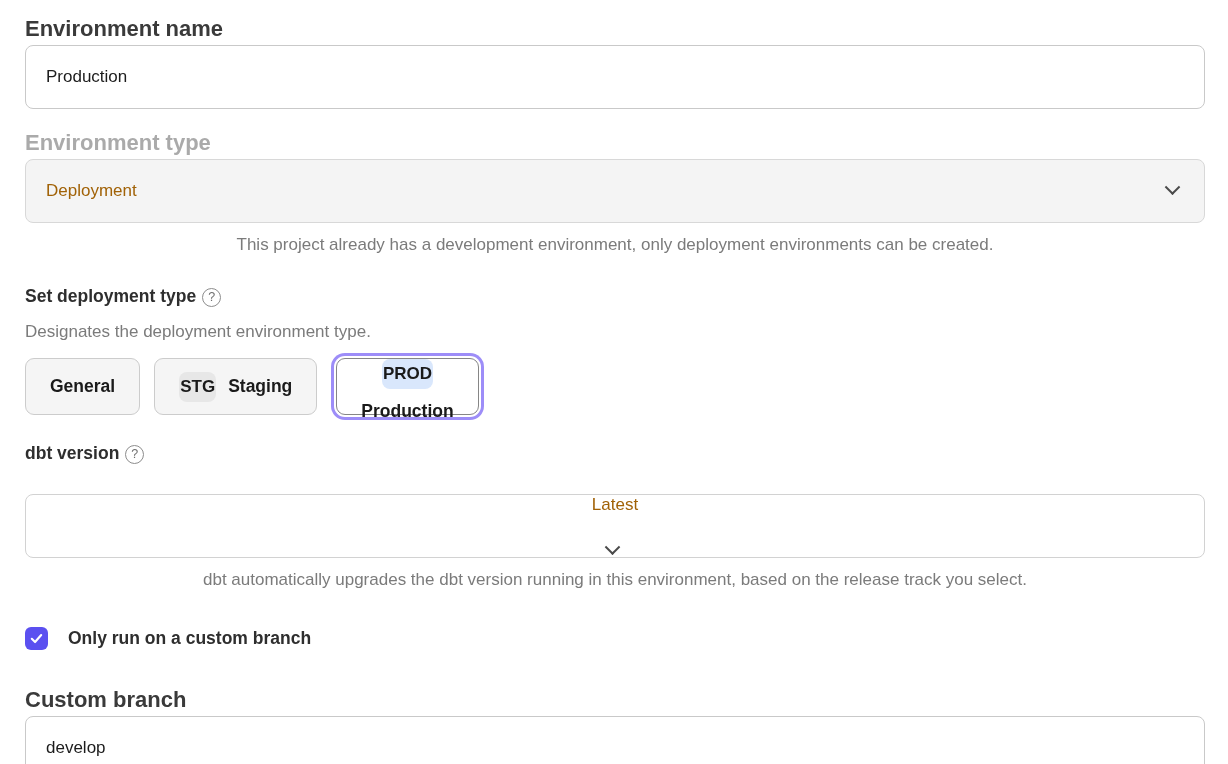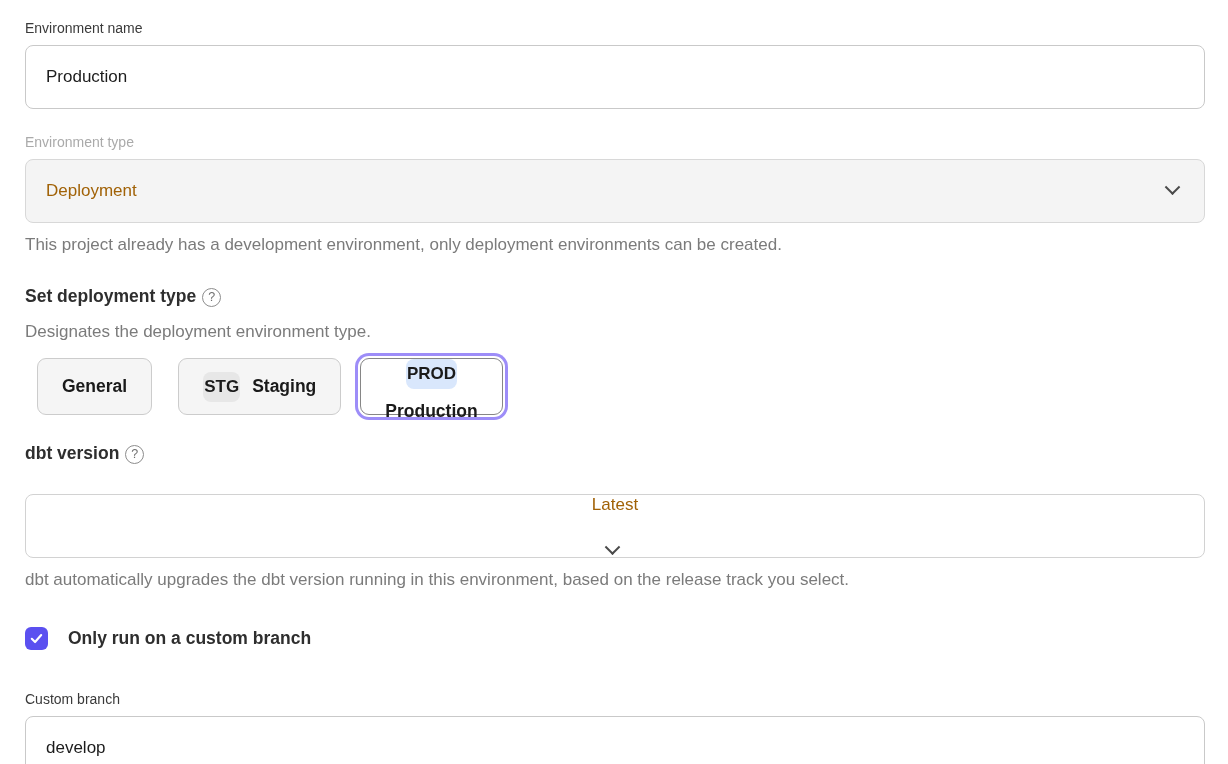--- a/index.html
+++ b/index.html
@@ -7,21 +7,21 @@
   body {
     width: 1228px; height: 764px;
     background: #ffffff;
     font-family: "Liberation Sans", sans-serif;
     color: #1c1c1c;
     overflow: hidden;
   }
   .container { padding: 18px 23px 0 25px; }
 
   .field-label {
-    font-size: 14px; font-weight: 400; color: #3a3a3a;
+    font-size: 22px; font-weight: 700; color: #3a3a3a;
     line-height: 21px;
   }
   .field-label.disabled { color: #aaaaaa; }
 
   .text-input {
     display: block; width: 100%; height: 64px;
     margin-top: 6px;
     border: 1px solid #c9c9c9; border-radius: 8px;
     background: #ffffff;
     padding: 0 20px;
@@ -44,21 +44,21 @@
   .select-value { flex: 1; }
   .chevron {
     width: 11px; height: 11px;
     border-right: 2px solid #4a4a4a; border-bottom: 2px solid #4a4a4a;
     transform: rotate(45deg) translate(-3px, -3px);
     margin-right: 6px;
   }
 
   .helper-text {
     margin-top: 12px;
-    font-size: 17px; color: #7b7b7b; line-height: 20px;
+    font-size: 17px; color: #7b7b7b; line-height: 20px; text-align: center;
   }
 
   .section-heading {
     display: flex; align-items: flex-end; gap: 6px;
     font-size: 17.5px; font-weight: 700; color: #2e2e2e;
   }
   .mt-heading1 { margin-top: 31px; }
   .mt-heading2 { margin-top: 28px; }
   .help-circle {
     width: 19px; height: 19px; border-radius: 50%;
@@ -72,21 +72,20 @@
 
   .type-buttons { display: flex; gap: 14px; margin-top: 16px; align-items: center; }
   .type-btn {
     display: flex; align-items: center; gap: 12px;
     height: 57px; padding: 0 24px;
     background: #f5f5f5;
     border: 1px solid #cccccc; border-radius: 9px;
     font-family: "Liberation Sans", sans-serif;
     font-size: 17.5px; font-weight: 600; color: #1a1a1a;
     cursor: pointer;
-    margin-left: 12px;
   }
   .type-btn .badge {
     padding: 5px 1px; border-radius: 8px;
     font-size: 17px; font-weight: 600; color: #1a1a1a;
   }
   .badge-stg { background: #e7e7e7; }
   .badge-prod { background: #d9e7fc; }
   .type-btn.selected {
     background: #ffffff;
     border: 1px solid #868686;

